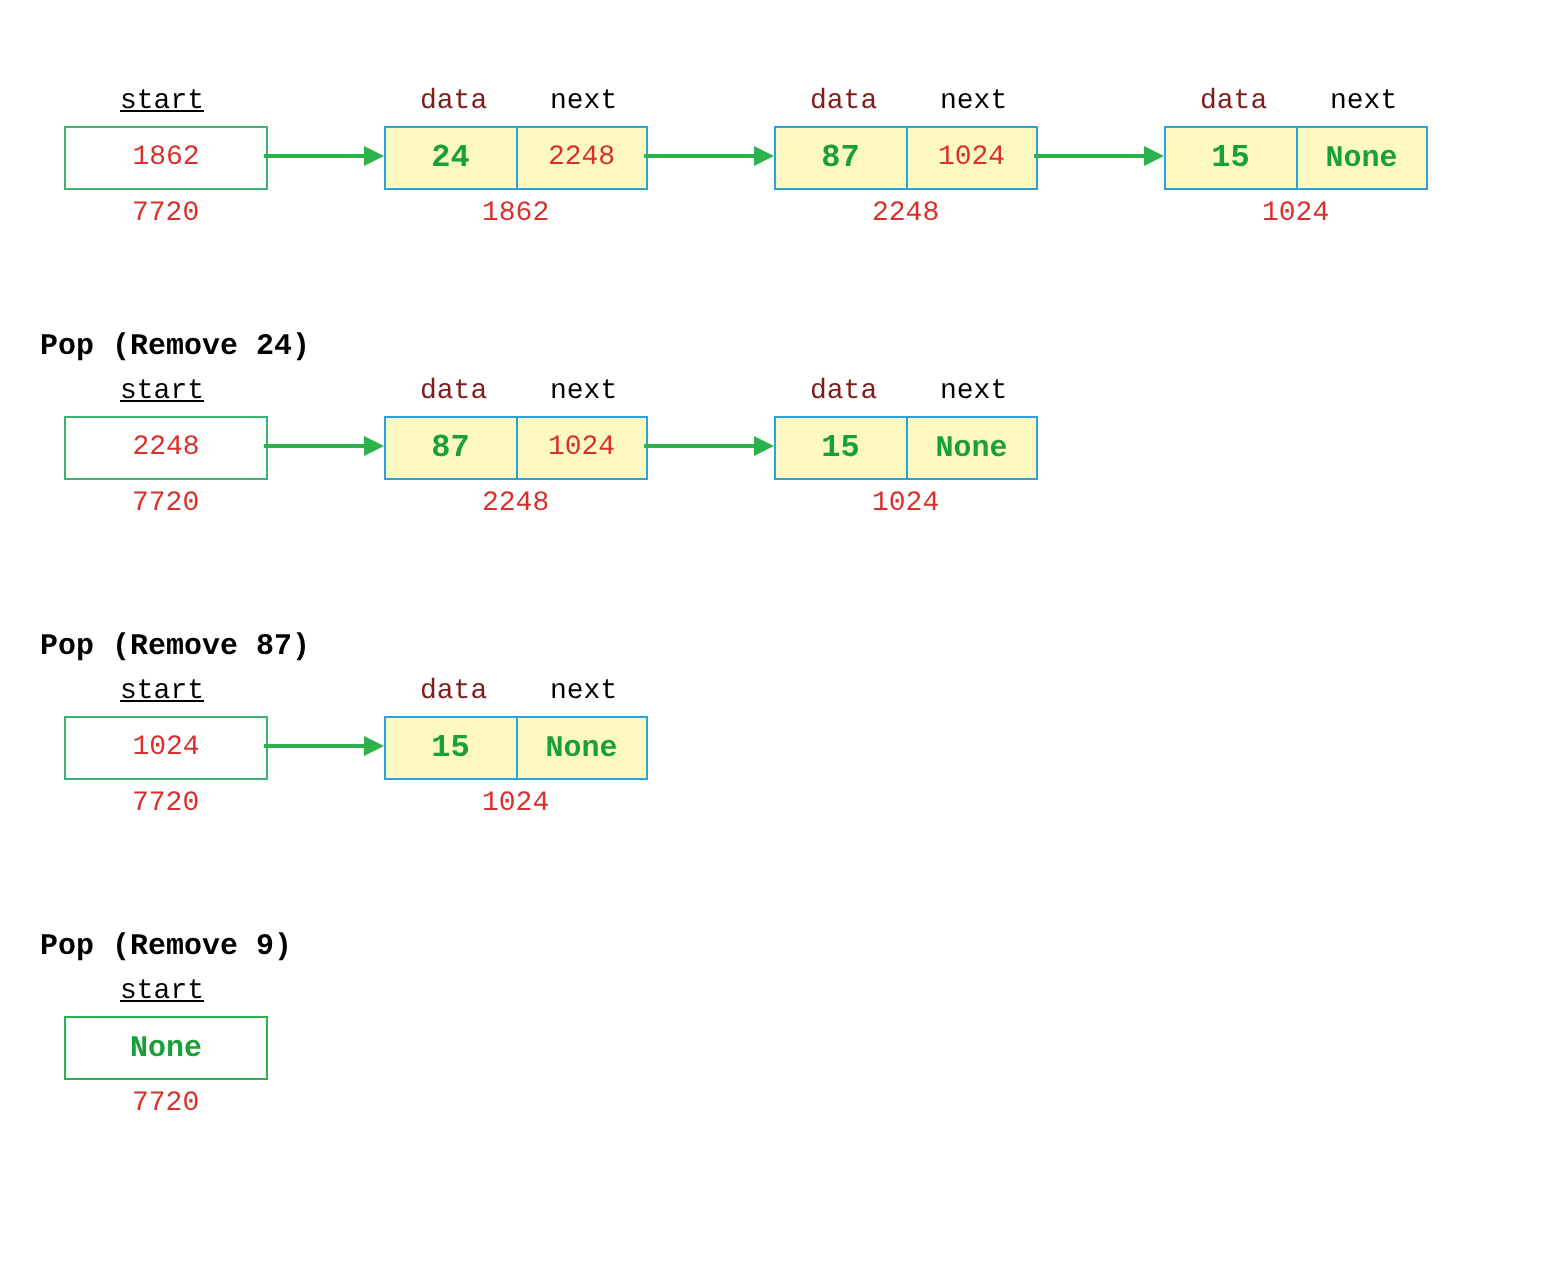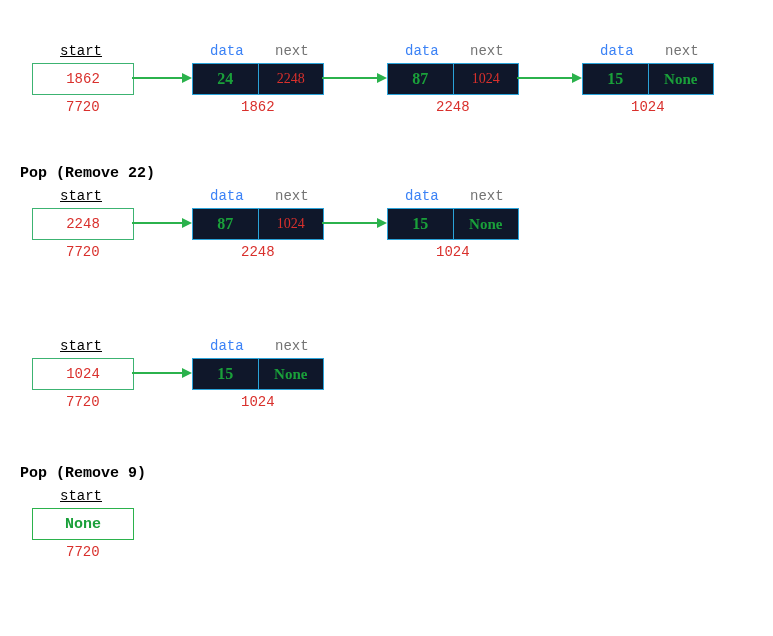--- a/index.html
+++ b/index.html
@@ -45,25 +45,24 @@
     font-size: 14px;
   }
   .addr-below {
     position: absolute;
     color: #d9302c;
     font-size: 14px;
   }
   .node {
     position: absolute;
     border: 1.5px solid #2aa3d9;
-    background: #0f172a;
+    background: #fef9c3;
     display: flex;
     height: 30px;
     width: 130px;
-    font-family: Liberation Serif, serif;
   }
   .node .cell {
     flex: 1;
     display: flex;
     align-items: center;
     justify-content: center;
   }
   .node .cell.data {
     border-right: 1.5px solid #2aa3d9;
     color: #1aa03a;
@@ -78,23 +77,23 @@
   }
   .none-green {
     color: #1aa03a;
     font-weight: bold;
     font-size: 15px;
     text-align: center;
   }
   .col-label {
     position: absolute;
     font-size: 14px;
-    color: #3b82f6;
+    color: #7f1d1d;
   }
-  .col-label.next { color: #737373; }
+  .col-label.next { color: #000000; }
   .arrow-line {
     position: absolute;
     height: 2px;
     background: #2bb24c;
   }
   .arrow-head {
     position: absolute;
     width: 0; height: 0;
     border-top: 5px solid transparent;
     border-bottom: 5px solid transparent;
@@ -136,21 +135,21 @@
         <span class="none-green">None</span>
       </div>
     </div>
     <div class="addr-below" style="left: 631px; top: 99px;">1024</div>
     <div class="arrow-line" style="left: 132px; top: 77px; width: 52px;"></div>
     <div class="arrow-head" style="left: 182px; top: 73px;"></div>
     <div class="arrow-line" style="left: 322px; top: 77px; width: 57px;"></div>
     <div class="arrow-head" style="left: 377px; top: 73px;"></div>
     <div class="arrow-line" style="left: 517px; top: 77px; width: 57px;"></div>
     <div class="arrow-head" style="left: 572px; top: 73px;"></div>
-    <div class="caption" style="left: 20px; top: 165px;">Pop  (Remove 22)</div>
+    <div class="caption" style="left: 20px; top: 165px;">Pop  (Remove 24)</div>
     <div class="start-label" style="left: 60px; top: 188px;">start</div>
     <div class="start-box" style="left: 32px; top: 208px;">
       <span class="addr-red">2248</span>
     </div>
     <div class="addr-below" style="left: 66px; top: 244px;">7720</div>
     <div class="col-label" style="left: 210px; top: 188px;">data</div>
     <div class="col-label next" style="left: 275px; top: 188px;">next</div>
     <div class="node" style="left: 192px; top: 208px;">
       <div class="cell data">87</div>
       <div class="cell next">
@@ -164,20 +163,21 @@
       <div class="cell data">15</div>
       <div class="cell next">
         <span class="none-green">None</span>
       </div>
     </div>
     <div class="addr-below" style="left: 436px; top: 244px;">1024</div>
     <div class="arrow-line" style="left: 132px; top: 222px; width: 52px;"></div>
     <div class="arrow-head" style="left: 182px; top: 218px;"></div>
     <div class="arrow-line" style="left: 322px; top: 222px; width: 57px;"></div>
     <div class="arrow-head" style="left: 377px; top: 218px;"></div>
+    <div class="caption" style="left: 20px; top: 315px;">Pop  (Remove 87)</div>
     <div class="start-label" style="left: 60px; top: 338px;">start</div>
     <div class="start-box" style="left: 32px; top: 358px;">
       <span class="addr-red">1024</span>
     </div>
     <div class="addr-below" style="left: 66px; top: 394px;">7720</div>
     <div class="col-label" style="left: 210px; top: 338px;">data</div>
     <div class="col-label next" style="left: 275px; top: 338px;">next</div>
     <div class="node" style="left: 192px; top: 358px;">
       <div class="cell data">15</div>
       <div class="cell next">

